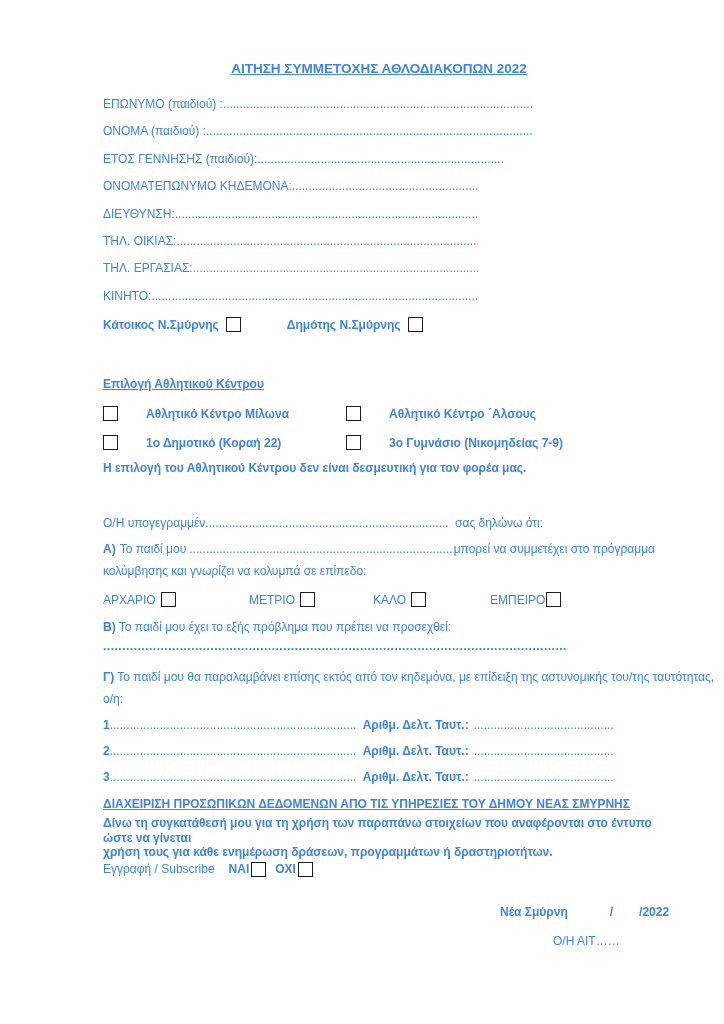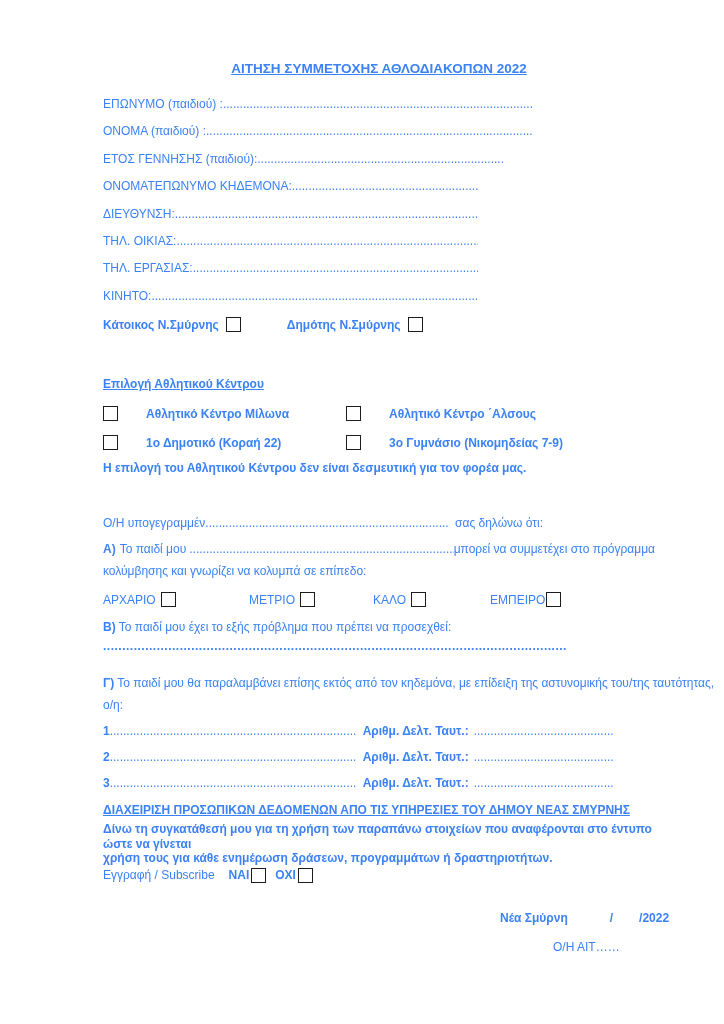--- a/index.html
+++ b/index.html
@@ -44,21 +44,21 @@
   .a-row .pre { margin-left: 4px; margin-right: 3px; flex: none; }
   .a-row .suffix { flex: none; }
   .line2 { margin-top: 8px; height: 14px; }
   .levels-row { display: flex; align-items: center; height: 17px; margin-top: 13px; }
   .lv { display: flex; align-items: flex-end; }
   .lv .cb { margin-left: 5px; }
   .lv.last .cb { margin-left: 1px; }
   .lv1 { width: 146px; } .lv2 { width: 124px; } .lv3 { width: 117px; }
   .b-row { margin-top: 12px; height: 14px; white-space: nowrap; }
   .dash-line { margin-top: 5px; width: 463px; font-weight: bold; letter-spacing: 0.5px; }
-  .c-row { margin-top: 23px; height: 14px; white-space: nowrap; }
+  .c-row { margin-top: 17px; height: 14px; white-space: nowrap; }
   .pick { display: flex; align-items: baseline; width: 500px; margin-top: 12px; height: 14px; white-space: nowrap; }
   .pick .num { font-weight: bold; flex: none; }
   .pick .d1 { width: 246px; }
   .pick .idl { font-weight: bold; margin-left: 7px; flex: none; }
   .pick .d2 { width: 140px; margin-left: 5px; }
   
   .gdpr-heading { font-weight: bold; text-decoration: underline; margin-top: 13px; height: 16px; }
   .gdpr-body { margin-top: 3px; line-height: 14.6px; width: 570px; font-weight: bold; }
   .subscribe-row { display: flex; align-items: center; height: 17px; margin-top: 1px; }
   .subscribe-row .yes { font-weight: bold; margin-left: 14px; }

